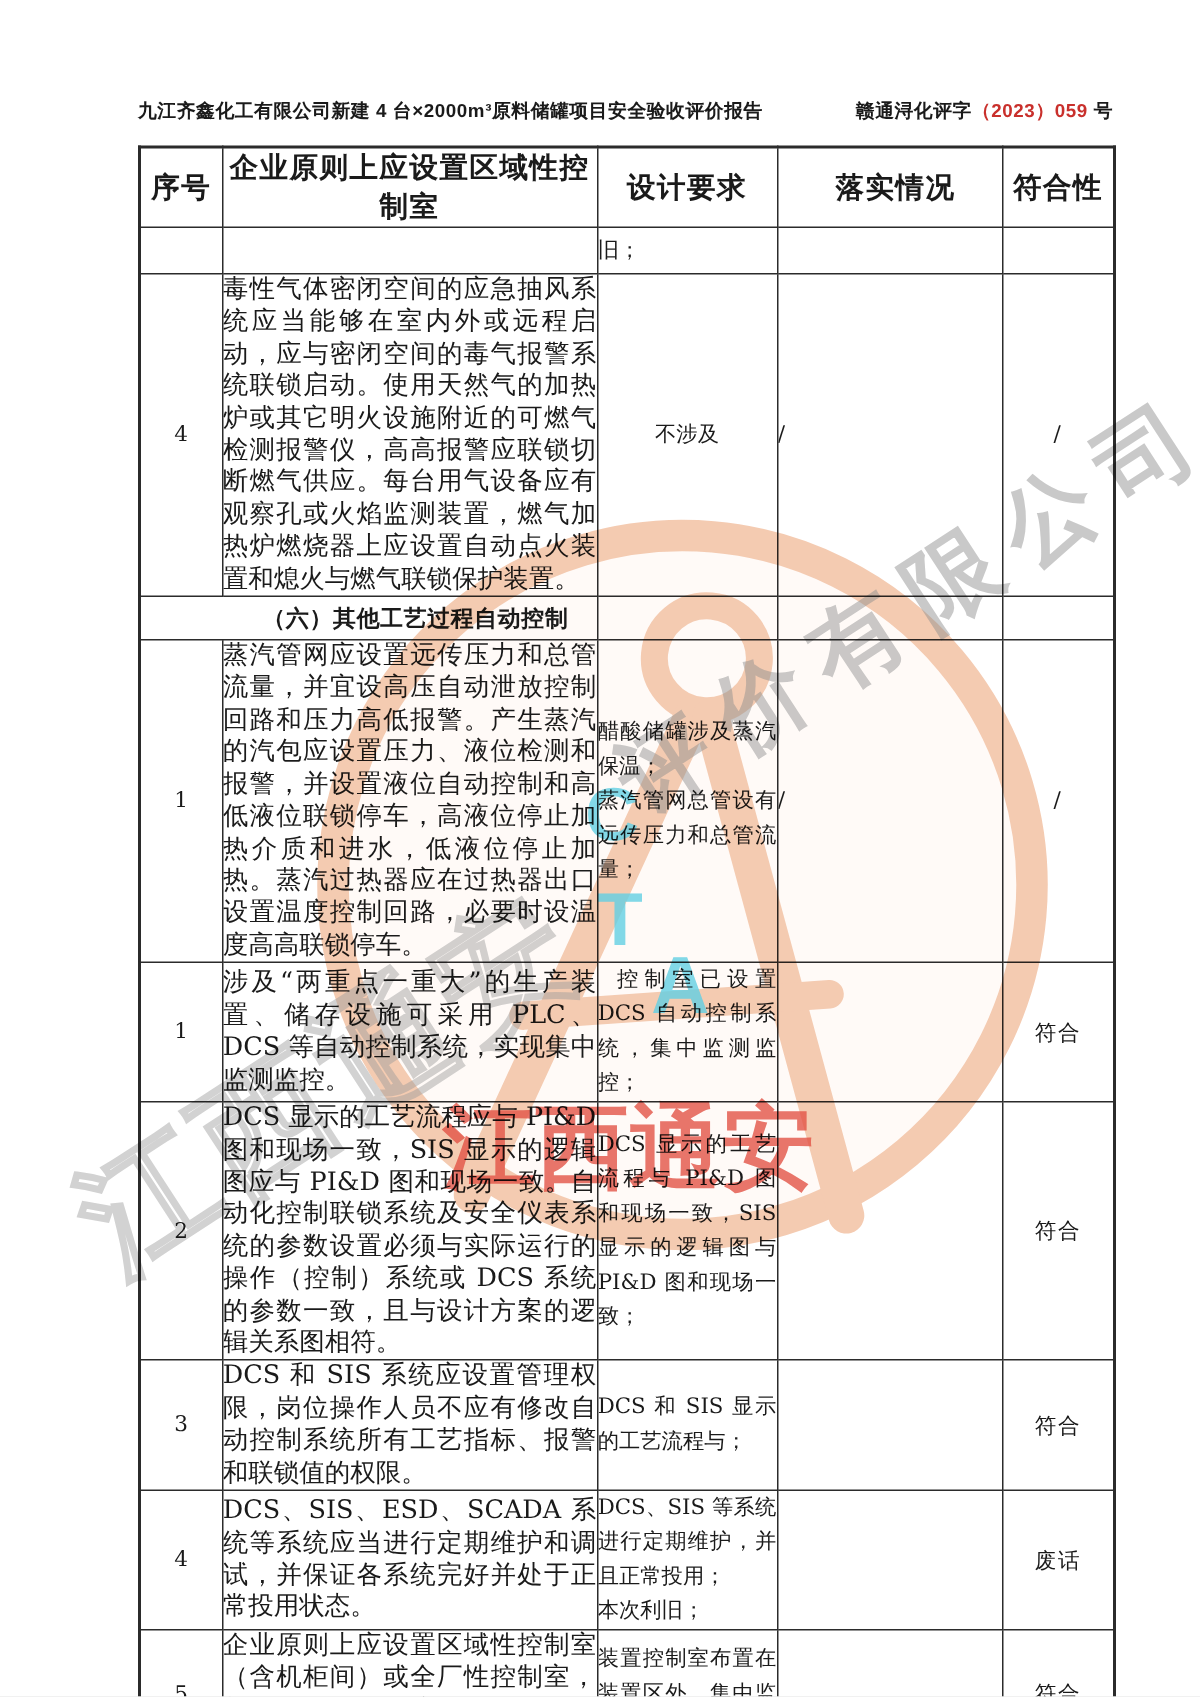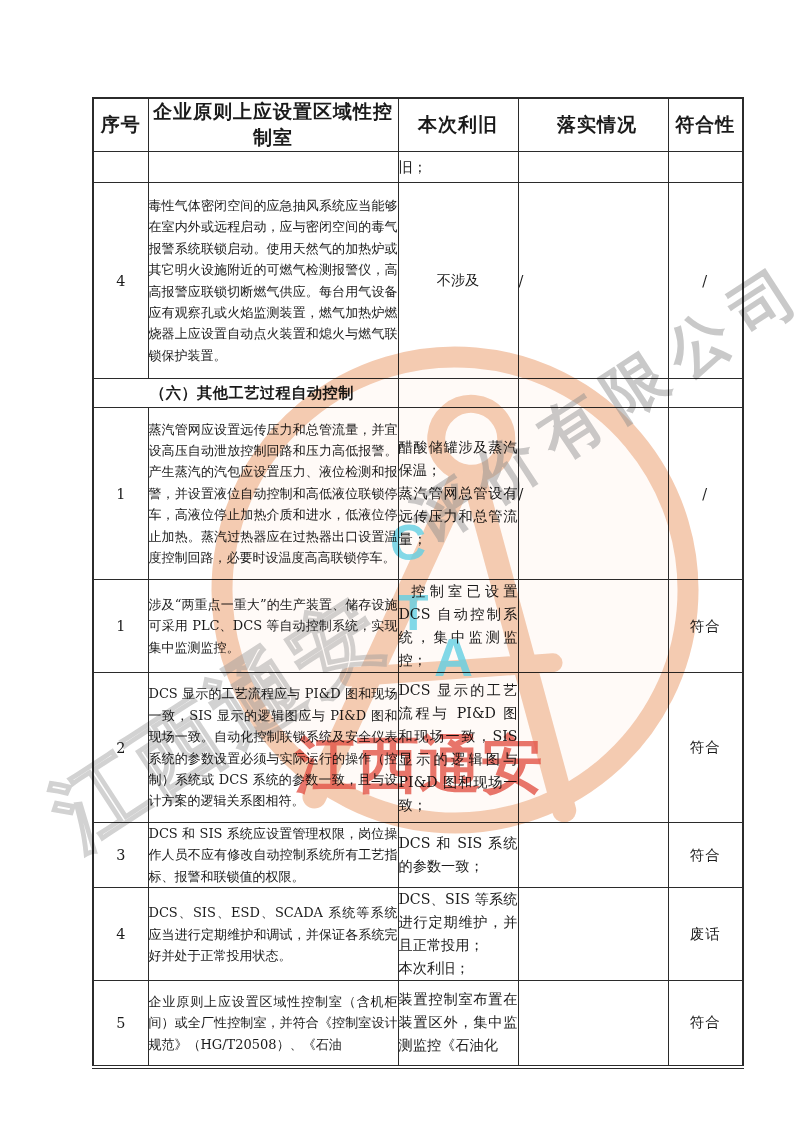--- a/index.html
+++ b/index.html
@@ -22,38 +22,38 @@
     border:2px solid #2b2b2b;
   }
   table.main td,table.main th{border:1px solid #2b2b2b;padding:0;vertical-align:middle;overflow:hidden;}
   thead th{
     font-family:Liberation Serif, serif;font-weight:700;font-size:19px;
     text-align:center;letter-spacing:1px;
   }
   thead th.h-status{text-align:center;padding-left:8px;}
   td.no{text-align:center;font-size:14.4px;}
   td.clause{
-    text-align:justify;text-align-last:left;font-size:13px;line-height:21.4px;
+    text-align:justify;text-align-last:left;font-size:17px;line-height:21.4px;
     padding:2px 2px 2px 3px;
     margin-left:20px;
   }
   td.design{
     text-align:justify;text-align-last:left;font-size:14.2px;line-height:23px;
     padding:2px 5px;white-space:pre-line;
   }
   td.design.center{text-align:right;text-align-last:center;white-space:normal;}
   td.design.indent{text-indent:0.9em;}
   td.status{font-size:14.4px;padding-left:11px;}
   td.comp{text-align:center;font-size:14.4px;letter-spacing:1px;}
   td.cell-top{vertical-align:top;padding-top:2px;}
   tr.section td{
     font-family:"Liberation Sans","DejaVu Sans",sans-serif;font-weight:700;font-size:15.2px;
     letter-spacing:0.5px;
   }
-  tr.section td.sec-6{padding-left:56px;}
+  tr.section td.sec-6{padding-left:81px;}
   tr.section td.sec-7{padding-left:7px;}
   tr.last td{border-bottom:4px double #2b2b2b;}
   
   .page-number{
     position:absolute;top:1068px;left:92px;width:650px;text-align:center;
     font-size:13.5px;
   }
   
   .watermarks{position:absolute;inset:0;pointer-events:none;mix-blend-mode:multiply;z-index:5;}
   .watermarks>*{position:absolute;}
@@ -82,34 +82,38 @@
   }
   .wm-cta.c{left:390px;top:514px;font-size:50px;}
   .wm-cta.t{left:398px;top:584px;font-size:50px;}
   .wm-cta.a{left:434px;top:626px;font-size:54px;}
 </style>
 </head>
 <body>
 
 <div class="page">
 
+  <div class="doc-header">
+    <span>九江齐鑫化工有限公司新建 4 台×2000m³原料储罐项目安全验收评价报告</span>
+    <span class="doc-ref"><span>赣通浔化评字</span><span class="red">（2023）059</span><span> 号</span></span>
+  </div>
 
   <table class="main">
     <colgroup>
       <col style="width:55px">
         <col style="width:250px">
         <col style="width:120px">
         <col style="width:150px">
         <col style="width:75px">
     </colgroup>
     <thead>
       <tr style="height:40px">
         <th>序号</th>
         <th>企业原则上应设置区域性控制室</th>
-        <th>本次利旧</th>
+        <th>设计要求</th>
         <th class="h-status">落实情况</th>
         <th>符合性</th>
       </tr>
     </thead>
     <tbody>
       <tr style="height:31px">
         <td class="no"></td>
         <td class="clause"></td>
         <td class="design cell-top">旧；</td>
         <td class="status"></td>
@@ -146,21 +150,21 @@
       <tr style="height:150px">
         <td class="no">2</td>
         <td class="clause">DCS 显示的工艺流程应与 PI&amp;D 图和现场一致，SIS 显示的逻辑图应与 PI&amp;D 图和现场一致。自动化控制联锁系统及安全仪表系统的参数设置必须与实际运行的操作（控制）系统或 DCS 系统的参数一致，且与设计方案的逻辑关系图相符。</td>
         <td class="design">DCS 显示的工艺流程与 PI&amp;D 图和现场一致，SIS 显示的逻辑图与 PI&amp;D 图和现场一致；</td>
         <td class="status"></td>
         <td class="comp">符合</td>
       </tr>
       <tr style="height:62px">
         <td class="no">3</td>
         <td class="clause">DCS 和 SIS 系统应设置管理权限，岗位操作人员不应有修改自动控制系统所有工艺指标、报警和联锁值的权限。</td>
-        <td class="design">DCS 和 SIS 系统的参数一致；</td>
+        <td class="design">DCS 和 SIS 显示的工艺流程与；</td>
         <td class="status"></td>
         <td class="comp">符合</td>
       </tr>
       <tr style="height:82px">
         <td class="no">4</td>
         <td class="clause">DCS、SIS、ESD、SCADA 系统等系统应当进行定期维护和调试，并保证各系统完好并处于正常投用状态。</td>
         <td class="design">DCS、SIS 等系统进行定期维护，并且正常投用；
 本次利旧；</td>
         <td class="status"></td>
         <td class="comp">废话</td>

